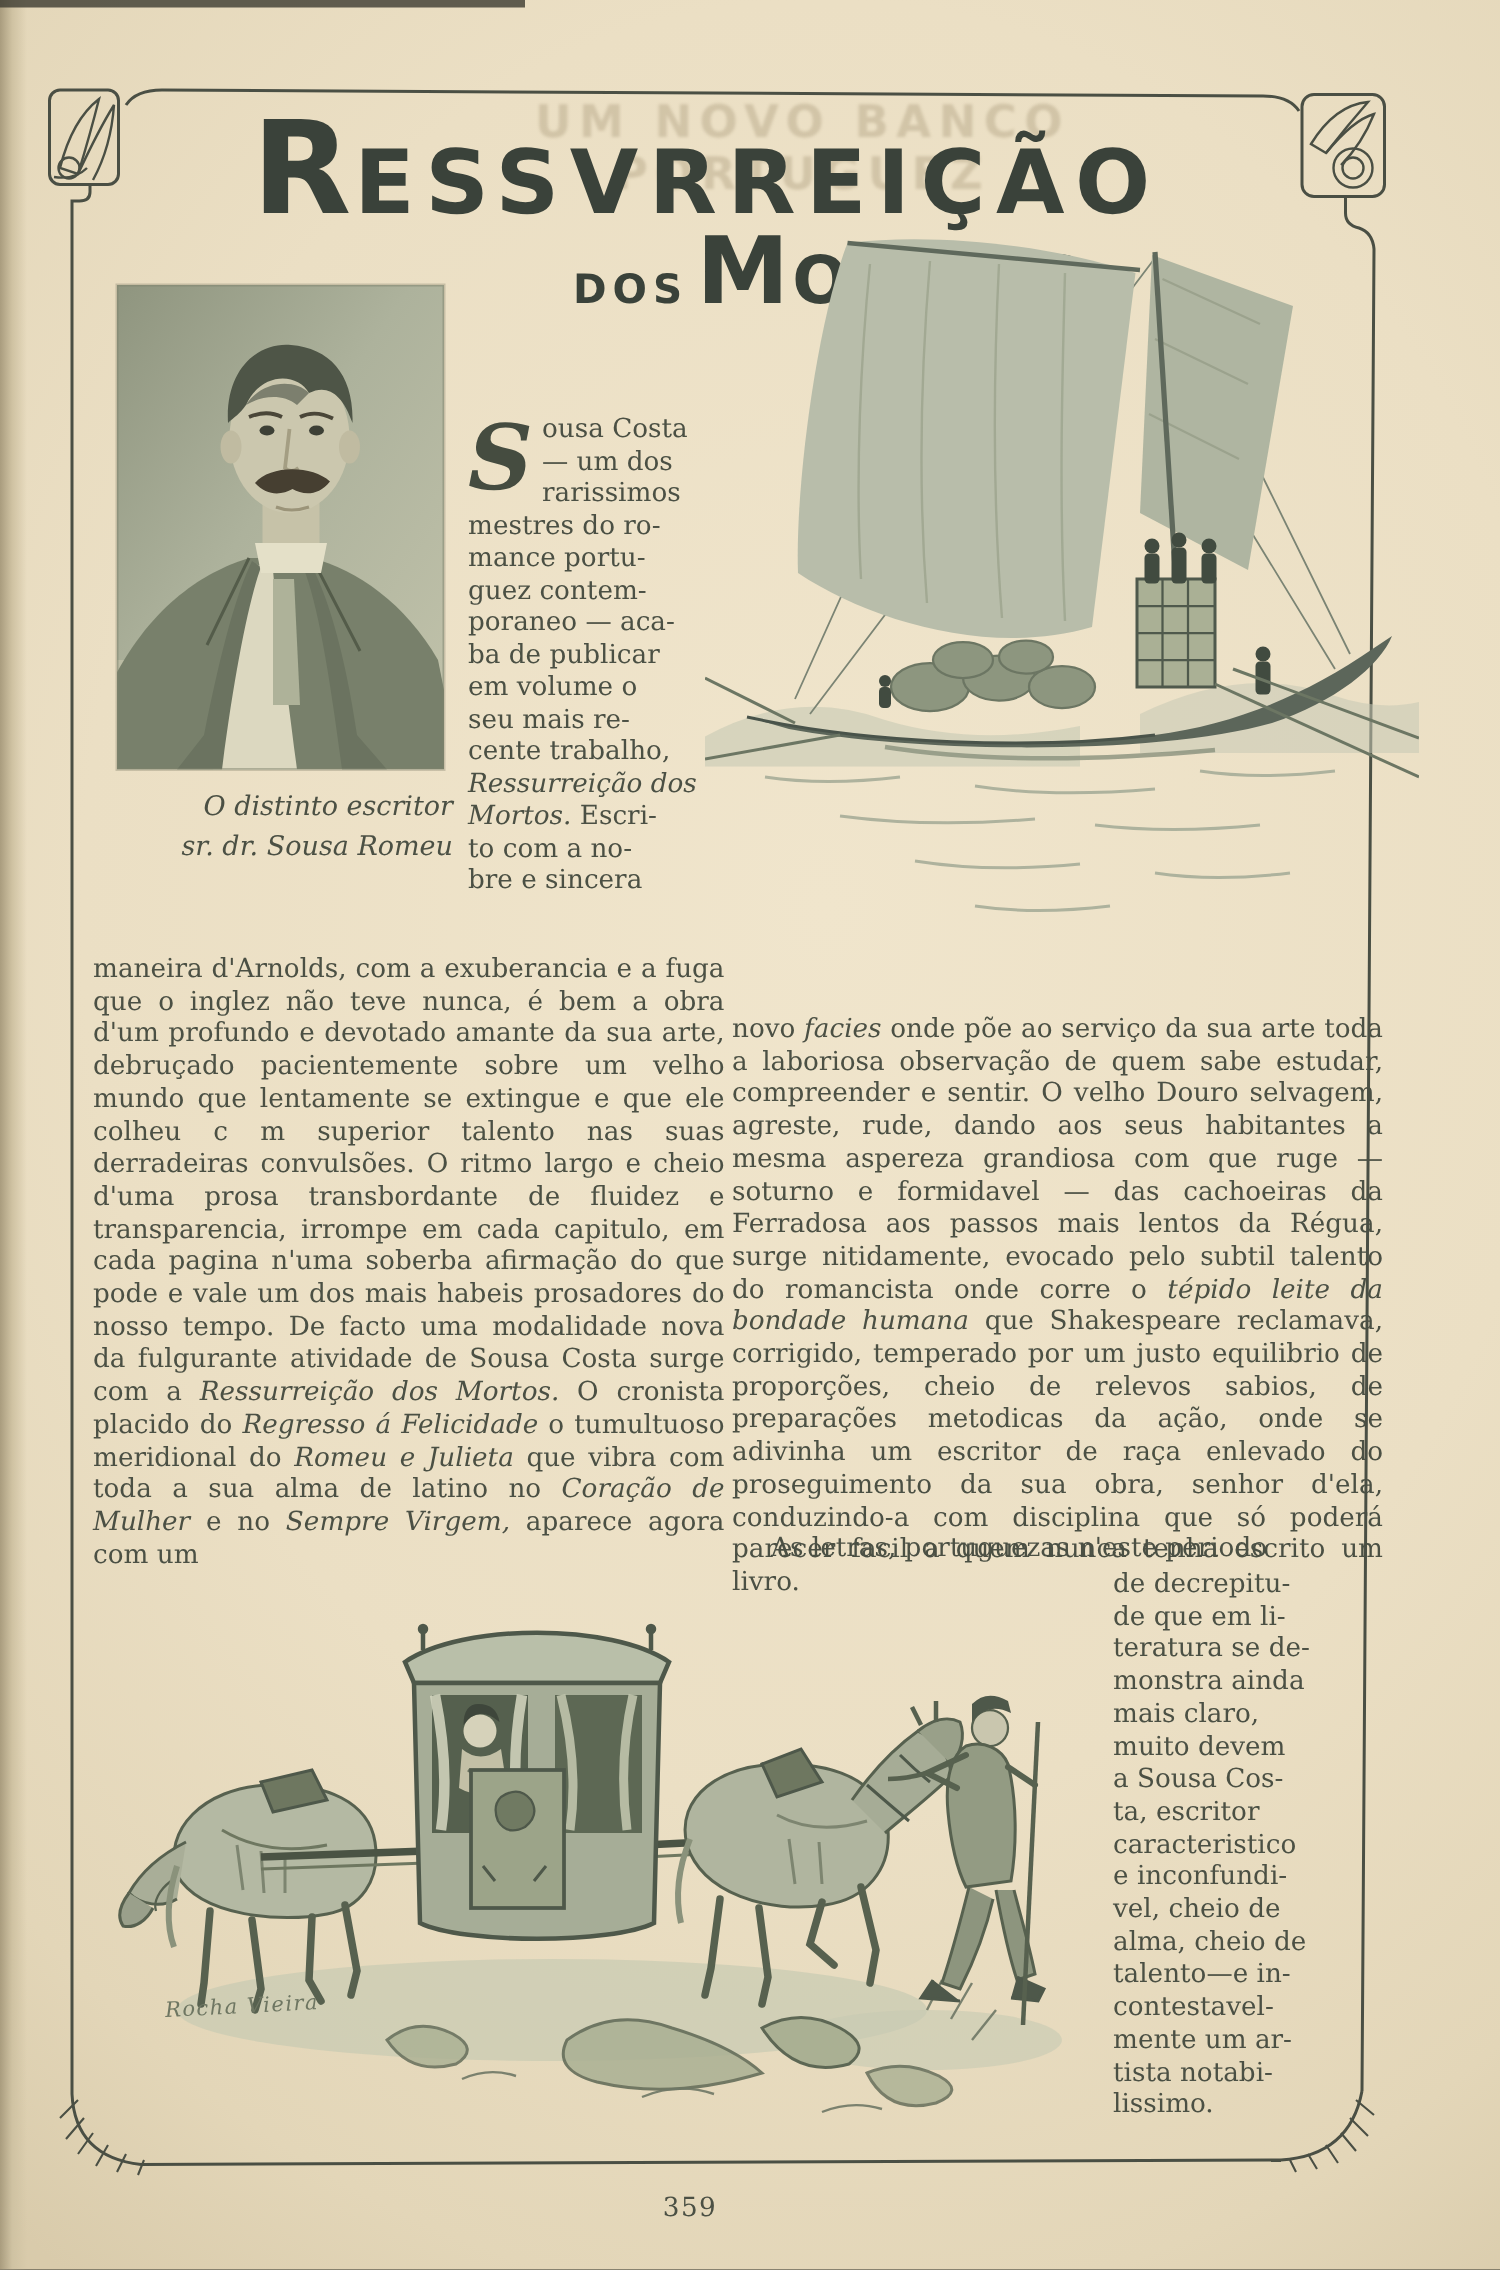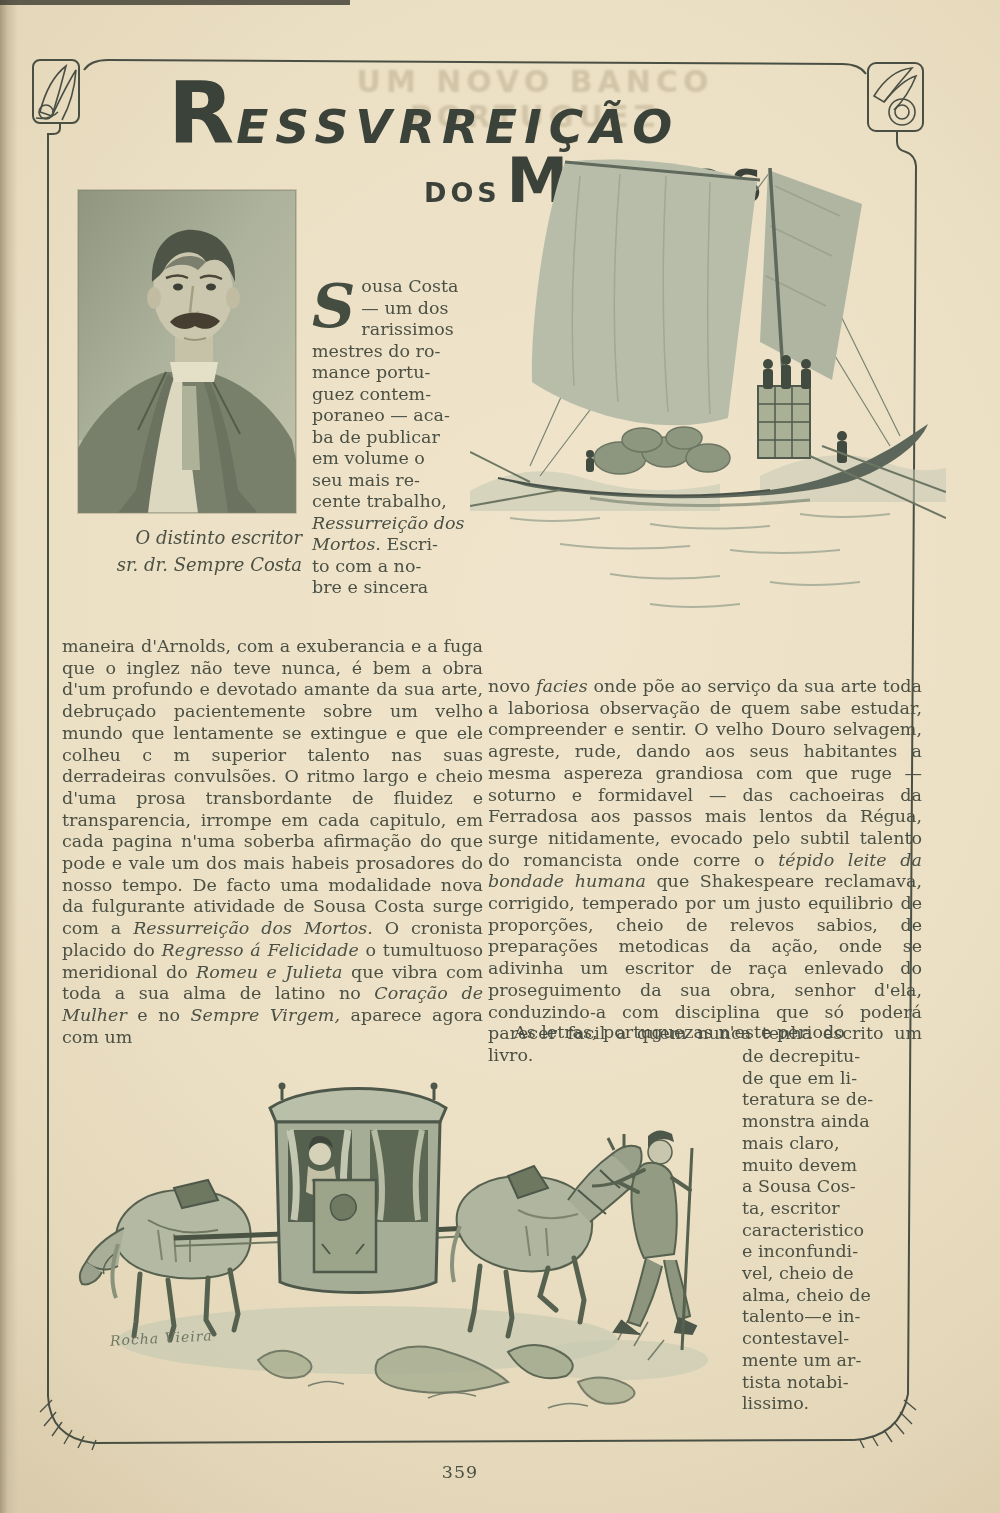--- a/index.html
+++ b/index.html
@@ -16,24 +16,24 @@
     background:linear-gradient(to right,#a99c7e,#cfc2a2 45%,rgba(222,209,180,0));}
   #edge-top{left:0;top:0;width:350px;height:5px;background:#3c3b31;opacity:.8;}
   #ghost-text{left:245px;top:64px;width:580px;text-align:center;
     font-family:"DejaVu Sans","Liberation Sans",sans-serif;font-weight:bold;
     font-size:30px;letter-spacing:5px;color:rgba(118,100,62,.22);
     filter:blur(1.2px);}
   
   #title-line1{left:168px;top:78px;white-space:nowrap;color:#3a423a;
     font-family:"DejaVu Sans","Liberation Sans",sans-serif;font-weight:bold;}
   #title-line1 .big{font-size:86px;line-height:70px;letter-spacing:2px;}
-  #title-line1 .rest{font-size:47px;letter-spacing:7px;font-style:italic;}
+  #title-line1 .rest{font-size:59px;letter-spacing:7px;}
   #title-line2{left:382px;top:156px;white-space:nowrap;color:#3a423a;
     font-family:"DejaVu Sans","Liberation Sans",sans-serif;font-weight:bold;}
-  #title-line2 .small{font-size:27px;letter-spacing:4px;margin-left:42px;}
+  #title-line2 .small{font-size:27px;letter-spacing:4px;}
   #title-line2 .big{font-size:62px;line-height:50px;letter-spacing:2px;}
   #title-line2 .rest{font-size:44px;letter-spacing:6px;}
   
   #portrait{left:78px;top:190px;width:218px;height:323px;box-shadow:0 0 0 1px rgba(90,90,70,.25);}
   #portrait-caption{left:72px;top:524px;width:230px;text-align:right;
     font-style:italic;font-size:18px;line-height:1.5;}
   
   .coltext{font-size:17.5px;line-height:21.7px;text-align:justify;margin-top:37px;}
   #col-intro{left:312px;top:276px;width:163px;font-size:17.5px;line-height:21.5px;}
   #col-intro .dropcap{float:left;font-size:60px;line-height:48px;font-style:italic;
@@ -142,21 +142,21 @@
 
     <path d="M 115 96 L 112 122 Q 116 126 121 122" stroke="#a49e83" stroke-width="2.5" fill="none"></path>
 
     <path d="M 92 132 C 102 120 130 120 142 131 C 134 141 124 140 117 136 C 110 140 100 141 92 132 Z" fill="#463f31"></path>
     <path d="M 106 148 Q 116 152 128 148" stroke="#9b9479" stroke-width="2" fill="none"></path>
 
     <rect width="218" height="323" fill="none" stroke="#7d816b" stroke-width="2" opacity=".5"></rect>
   </svg>
   <div class="abs" id="portrait-caption">
     <div>O distinto escritor</div>
-    <div>sr. dr. Sempre Costa</div>
+    <div>sr. dr. Sousa Romeu</div>
   </div>
 
   <svg class="abs" id="boat-illustration" viewBox="0 0 476 486">
 
     <path d="M 0 345 Q 60 312 120 334 Q 180 352 250 338 L 250 365 L 0 365 Z" fill="#c6c9b4" opacity=".6"></path>
     <path d="M 290 330 Q 360 296 420 318 Q 450 328 476 322 L 476 356 L 290 356 Z" fill="#c6c9b4" opacity=".55"></path>
 
     <g stroke="#7b8474" stroke-width="1.2" fill="none">
       <path d="M 300 26 L 70 330 M 300 26 L 430 290 M 310 120 L 420 300 M 150 120 L 60 320"></path>
     </g>

